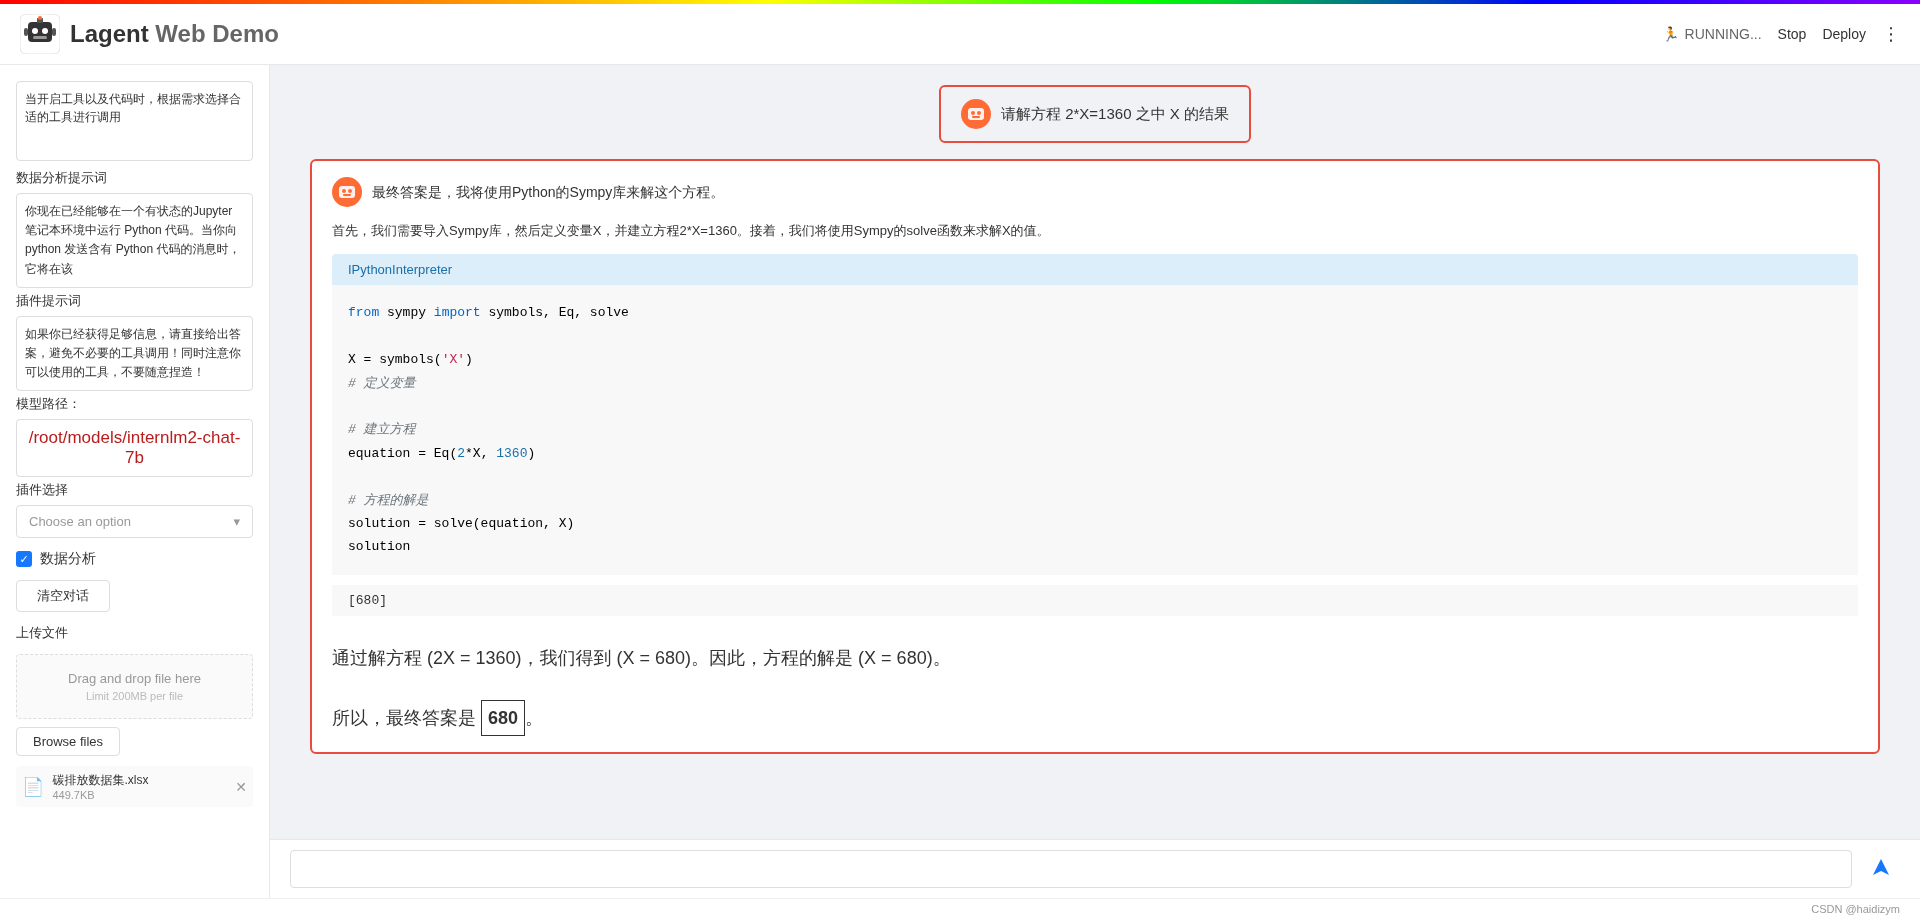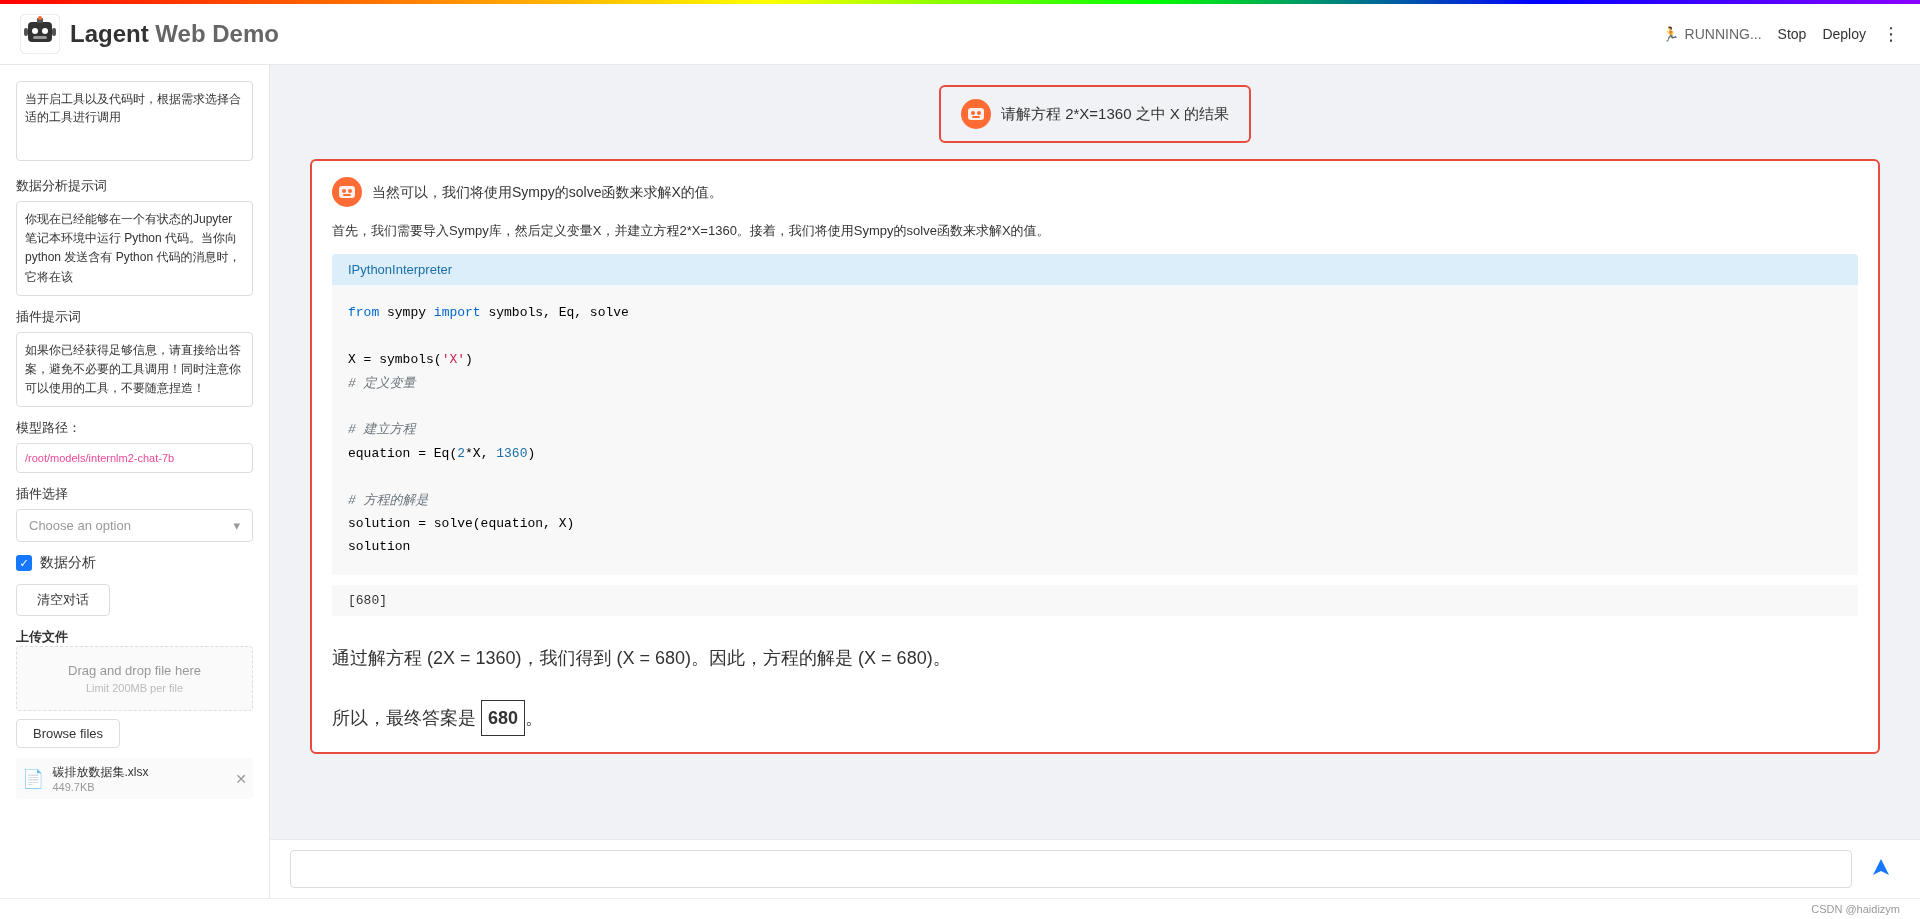--- a/index.html
+++ b/index.html
@@ -97,42 +97,43 @@
       border-radius: 4px;
       padding: 8px;
       font-size: 12px;
       resize: none;
       color: #333;
       line-height: 1.5;
     }
     .sidebar-section-title {
       font-size: 13px;
       color: #333;
-      margin: 12px 0 6px;
+      margin: 4px 0 6px;
       font-weight: 500;
     }
     .sidebar-content-box {
       width: 100%;
       border: 1px solid #ddd;
       border-radius: 4px;
       padding: 8px;
       font-size: 12px;
       color: #333;
       line-height: 1.6;
       background: #fff;
       min-height: 60px;
     }
     .model-path-box {
       width: 100%;
       border: 1px solid #ddd;
       border-radius: 4px;
       padding: 8px;
-      font-size: 11px;
-      color: #ec4899;
-      background: #fff;
+      font-size: 17px;
+      color: #b91c1c;
+      background: #fff;
+      text-align: center;
     }
     .plugin-select {
       width: 100%;
       border: 1px solid #ddd;
       border-radius: 4px;
       padding: 8px 12px;
       font-size: 13px;
       color: #999;
       background: #fff;
       cursor: pointer;
@@ -169,22 +170,22 @@
       background: #fff;
       border-radius: 4px;
       padding: 6px 20px;
       font-size: 13px;
       cursor: pointer;
       color: #333;
     }
     .upload-section-title {
       font-size: 13px;
       color: #333;
-      margin: 12px 0 0;
-      font-weight: 700;
+      margin: 12px 0 12px;
+      font-weight: 400;
     }
     .upload-dropzone {
       border: 1px dashed #ddd;
       border-radius: 4px;
       padding: 16px;
       text-align: center;
       color: #999;
       font-size: 13px;
       background: #fafafa;
     }
@@ -493,21 +494,21 @@
       <div class="assistant-message">
         <div class="assistant-header">
           <div class="assistant-avatar">
             <svg width="20" height="20" viewBox="0 0 20 20">
                 <rect x="2" y="4" width="16" height="12" rx="3" fill="#fff" opacity="0.9"></rect>
                 <circle cx="7" cy="9" r="2" fill="#ff6b35"></circle>
                 <circle cx="13" cy="9" r="2" fill="#ff6b35"></circle>
                 <rect x="6" y="12" width="8" height="2" rx="1" fill="#ff6b35"></rect>
               </svg>
           </div>
-          <span class="assistant-intro">当然可以，我们将使用Sympy的solve函数来求解X的值。</span>
+          <span class="assistant-intro">最终答案是，我将使用Python的Sympy库来解这个方程。</span>
         </div>
 
         <div class="assistant-step">首先，我们需要导入Sympy库，然后定义变量X，并建立方程2*X=1360。接着，我们将使用Sympy的solve函数来求解X的值。</div>
 
         <div class="ipython-block">
           <div class="ipython-header">IPythonInterpreter</div>
           <div class="code-block">
             <span class="code-line"><span class="kw">from</span> sympy <span class="kw">import</span> symbols, Eq, solve</span>
             <span class="code-line">&nbsp;</span>
             <span class="code-line">X = symbols(<span class="str">'X'</span>)</span>

